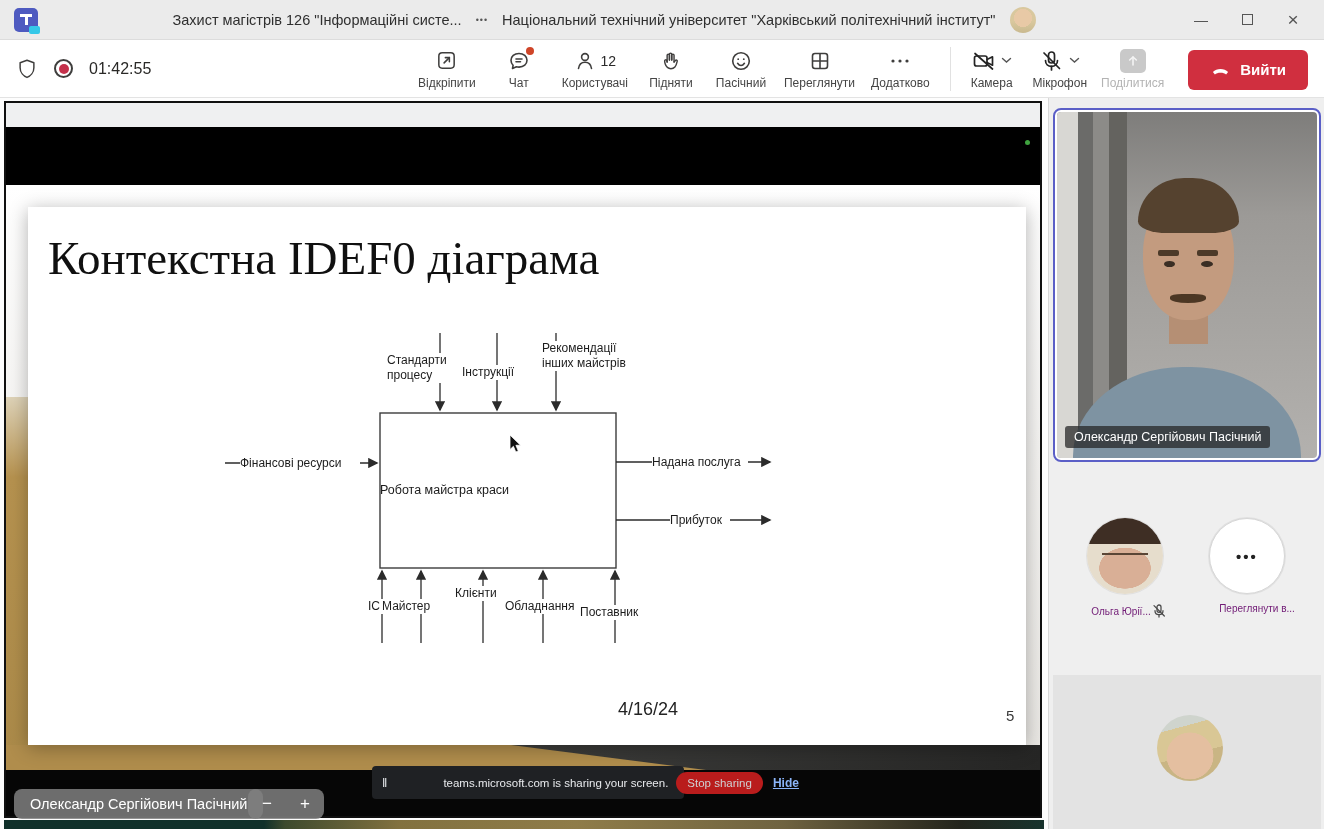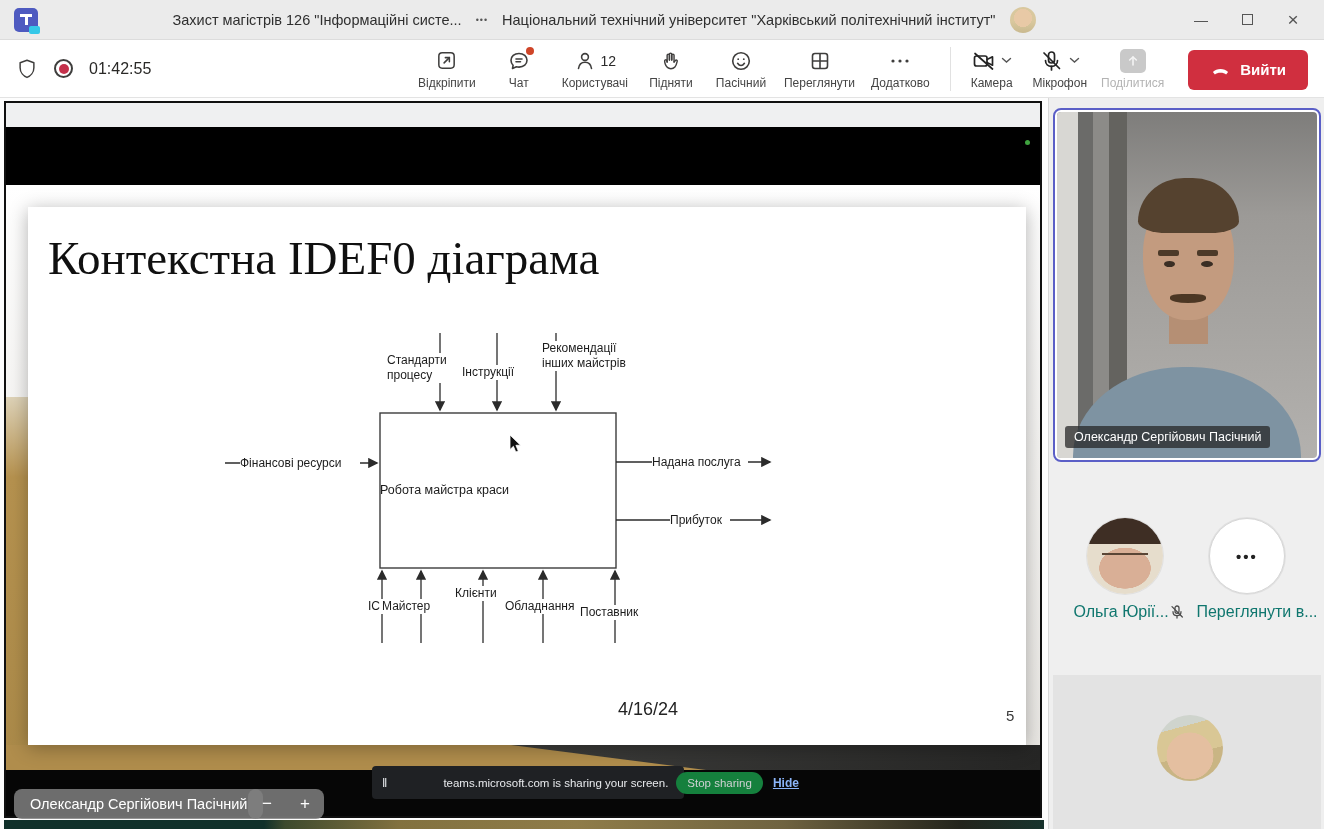--- a/index.html
+++ b/index.html
@@ -86,21 +86,21 @@
     text-align:left; background:#fff; }
   .slide-date { position:absolute; left:590px; top:492px; font-size:18px; color:#232323; }
   .slide-page { position:absolute; left:978px; top:500px; font-size:15px; color:#3a3a3a; }
 
   
   .chrome-bar { position:absolute; left:372px; top:668px; width:312px; height:33px;
     background:#1f2124; border-radius:4px; display:flex; align-items:center; padding:0 10px;
     gap:8px; z-index:6; }
   .chrome-bar .pause { color:#e8eaed; font-size:13px; }
   .chrome-bar .msg { color:#e8eaed; font-size:11.5px; white-space:nowrap;margin-left:48px; }
-  .stop-btn { background:#15803d; border:none; border-radius:14px; padding:5px 11px;
+  .stop-btn { background:#b91c1c; border:none; border-radius:14px; padding:5px 11px;
     color:#cfd1d3; font-size:11.5px; font-family:inherit; white-space:nowrap; }
   .hide-link { color:#8ab4f8; font-size:12px; font-weight:bold; text-decoration:underline;
     margin-left:2px; }
 
   
   .presenter-pill { position:absolute; left:14px; top:691px; height:30px;
     background:rgba(128,128,128,.85); border-radius:8px; color:#fff; font-size:14.5px;
     display:flex; align-items:center; padding:0 16px; z-index:5; white-space:nowrap; }
   .zoom-pill { position:absolute; left:248px; top:691px; width:76px; height:30px;
     background:rgba(128,128,128,.85); border-radius:8px; color:#fff; z-index:5;
@@ -138,21 +138,21 @@
   .pcircle { position:absolute; width:76px; height:76px; border-radius:50%; overflow:hidden;
     box-shadow:0 0 0 1px rgba(0,0,0,.06); }
   .pc-olga { left:38px; top:420px;
     background:radial-gradient(ellipse 58% 46% at 50% 66%, #d9af96 0 58%, transparent 59%),
       linear-gradient(180deg,#3e2e24 0 34%, #e6ddcc 34%); }
   .pc-olga .glasses { position:absolute; left:20%; top:46%; width:60%; height:10%;
     border-top:2px solid #5a4636; }
   .pc-more { left:160px; top:420px; background:#fff; border:1px solid #d6d6d6;
     display:flex; align-items:center; justify-content:center; color:#222;
     font-size:15px; letter-spacing:2px; font-weight:bold; }
-  .prow-label { position:absolute; top:505px; font-size:16px; color:#0f766e;
+  .prow-label { position:absolute; top:505px; font-size:10px; color:#701a75;
     display:flex; align-items:center; justify-content:center; gap:0; white-space:nowrap; }
   .pl1 { left:0; width:160px; } .pl2 { left:140px; width:136px; }
 
   .bottom-tile { position:absolute; left:4px; top:577px; width:268px; height:154px; background:#e3e3e3; }
   .bt-avatar { position:absolute; left:104px; top:40px; width:66px; height:66px; border-radius:50%;
     background:radial-gradient(circle at 50% 62%, #e4bfa0 0 44%, transparent 45%),
       linear-gradient(165deg,#cfd4cd 0 22%, #d9c795 22% 58%, #c9b584 58%); }
 
   svg.icon { display:block; }
 </style>

